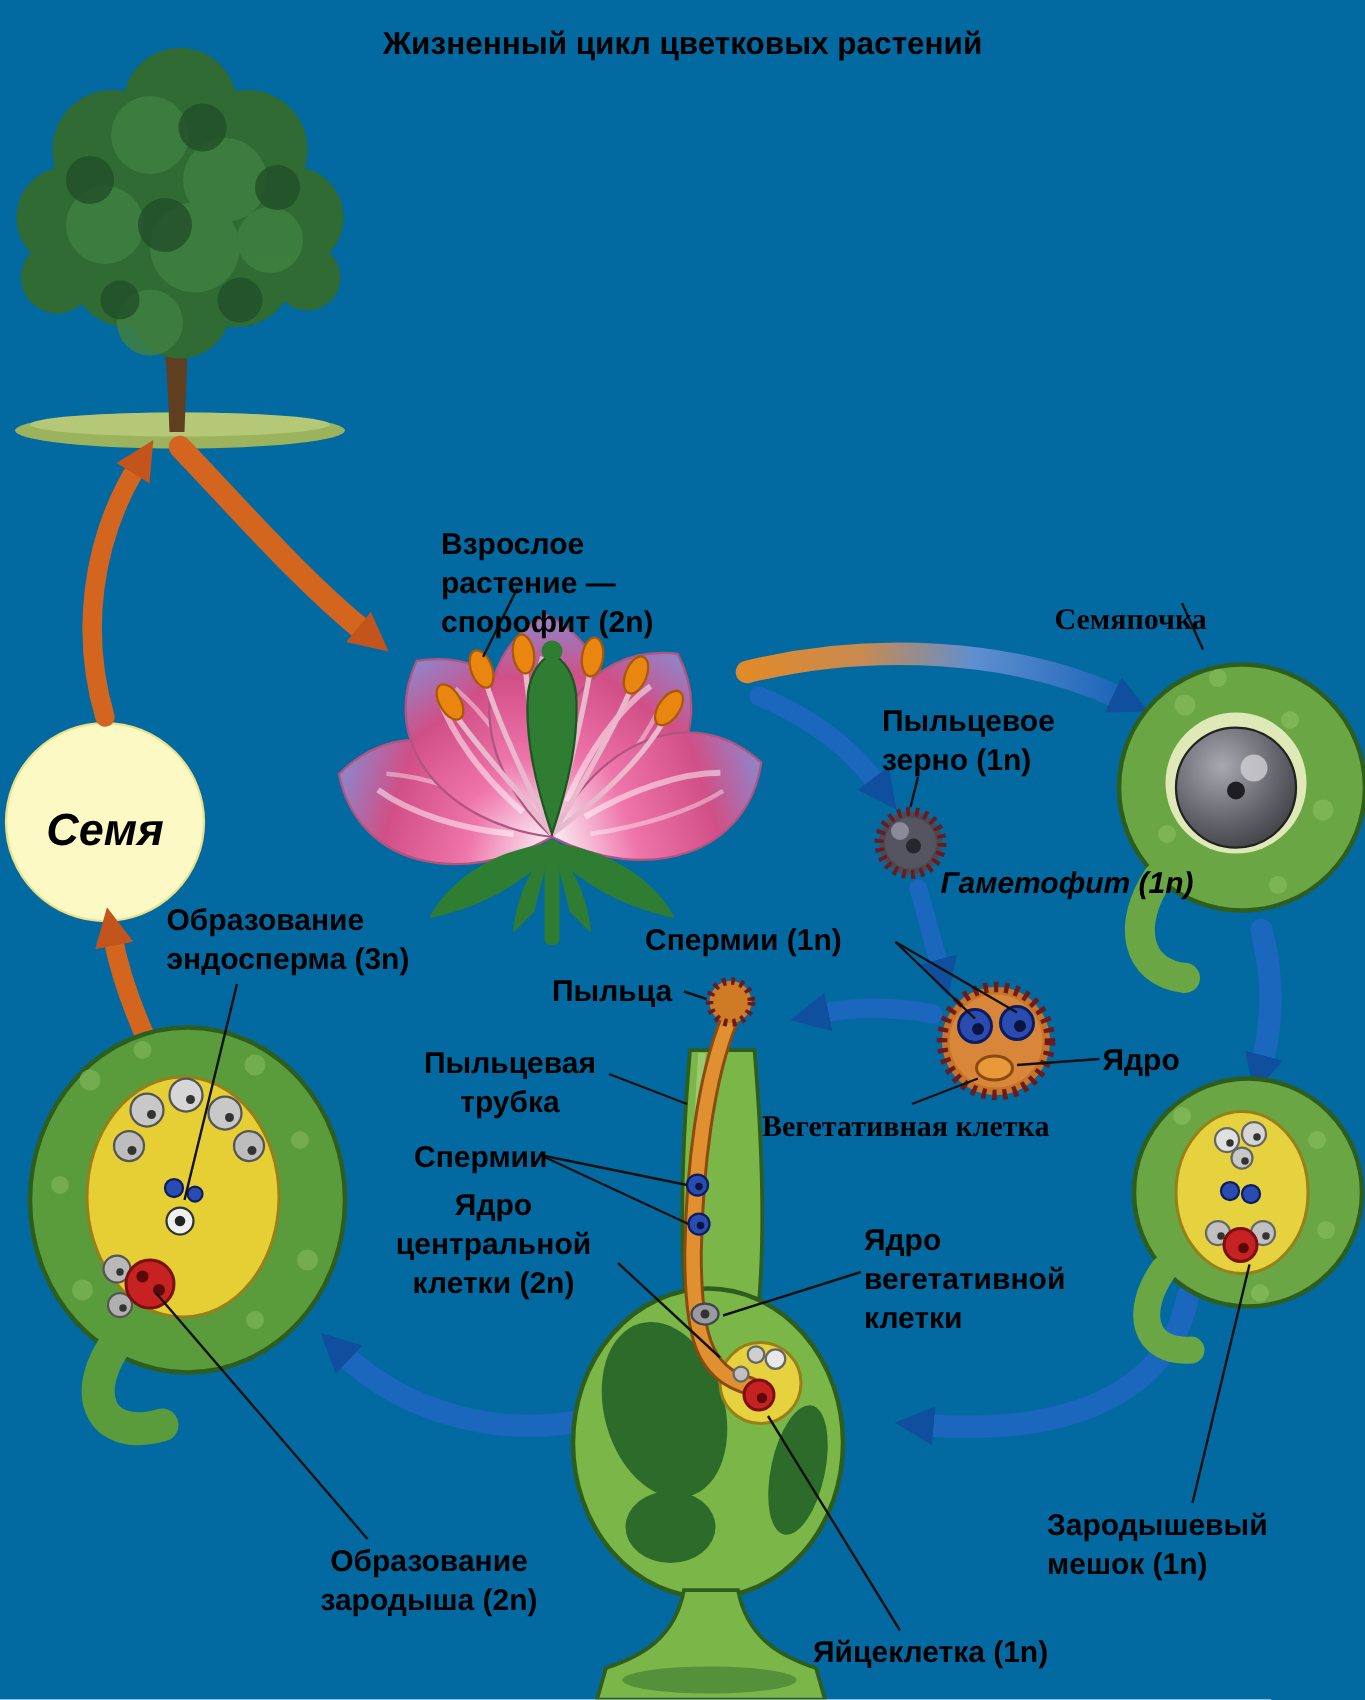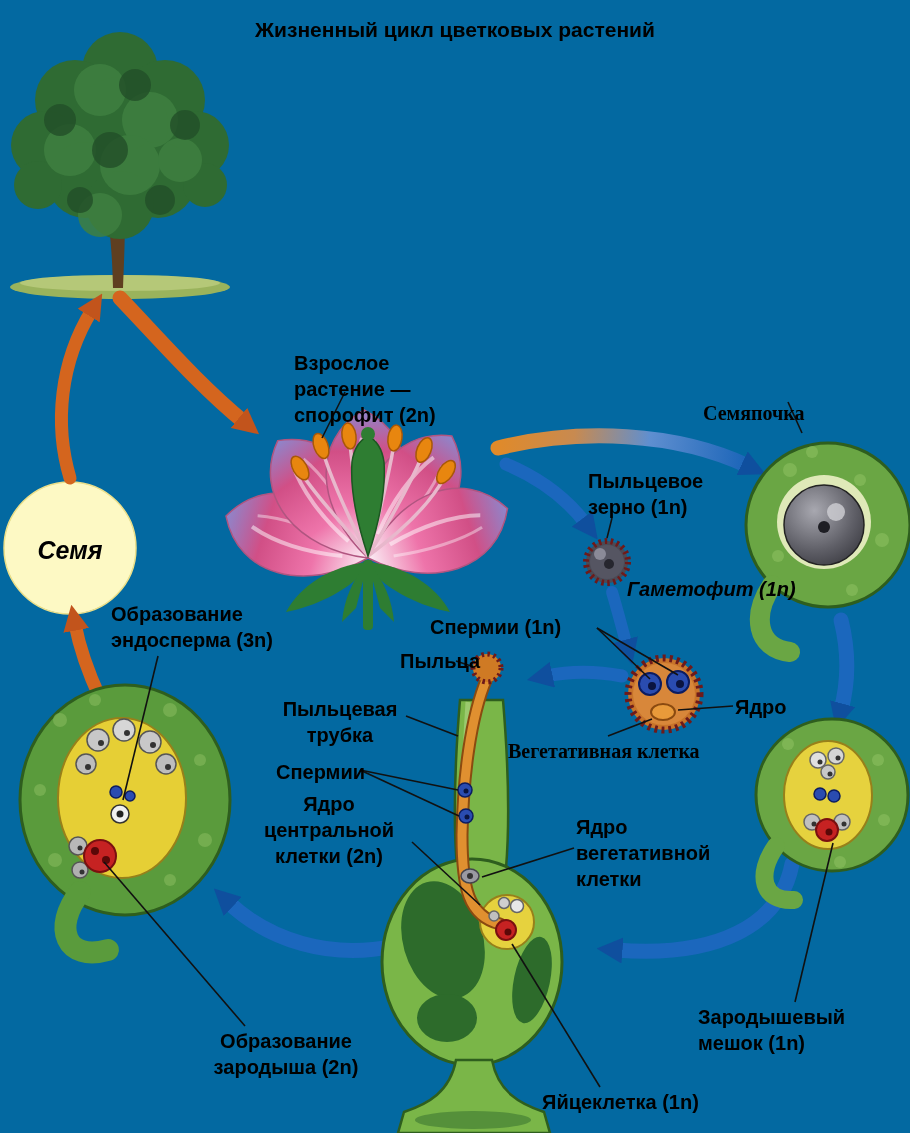--- a/index.html
+++ b/index.html
@@ -2,21 +2,21 @@
 <html><head>
 <meta charset="utf-8">
 <style>
   * { margin:0; padding:0; box-sizing:border-box; }
   html,body { width:910px; height:1133px; background:#fff; font-family:"Liberation Sans", sans-serif; }
   .canvas { position:relative; width:910px; height:1133px; background:#0369a1; overflow:hidden; }
   .art { position:absolute; left:0; top:0; width:910px; height:1133px; }
   .lbl { position:absolute; font-size:20px; font-weight:bold; color:#000; line-height:1.3; white-space:pre-line; }
   .title { position:absolute; left:0; right:0; top:18px; text-align:center; font-size:21px; font-weight:bold; color:#000; }
   .ctr { text-align:center; }
-  .seed-label { font-style:italic; font-size:25px; }
+  .seed-label { font-style:italic; font-size:30px; }
 </style>
 </head>
 <body>
 
 <div class="canvas">
 
 <svg class="art" viewBox="0 0 910 1133" xmlns="http://www.w3.org/2000/svg">
   <defs>
     <linearGradient id="petalGrad" x1="0" y1="1" x2="0" y2="0">
       <stop offset="0" stop-color="#fbeef5"></stop>
@@ -300,21 +300,21 @@
 
   <div class="lbl seed-label ctr" style="left:8px; top:534px; width:124px;">Семя</div>
   <div class="lbl" style="left:294px; top:318px;margin-top:32px;">Взрослое
 растение —
 спорофит (2n)</div>
   <div class="lbl" style="left:703px; top:400px;font-family:Liberation Serif, serif;">Семяпочка</div>
   <div class="lbl" style="left:588px; top:468px;">Пыльцевое
 зерно (1n)</div>
   <div class="lbl" style="left:627px; top:576px;font-style:italic;">Гаметофит (1n)</div>
   <div class="lbl" style="left:430px; top:614px;text-align:right;">Спермии (1n)</div>
-  <div class="lbl" style="left:368px; top:648px;margin-left:32px;">Пыльца</div>
+  <div class="lbl" style="left:368px; top:648px;">Пыльца</div>
   <div class="lbl" style="left:735px; top:694px;">Ядро</div>
   <div class="lbl" style="left:508px; top:738px;font-family:Liberation Serif, serif;">Вегетативная клетка</div>
   <div class="lbl ctr" style="left:270px; top:696px; width:140px;">Пыльцевая
 трубка</div>
   <div class="lbl" style="left:276px; top:759px;">Спермии</div>
   <div class="lbl ctr" style="left:244px; top:791px; width:170px;">Ядро
 центральной
 клетки (2n)</div>
   <div class="lbl" style="left:576px; top:814px;">Ядро
 вегетативной

